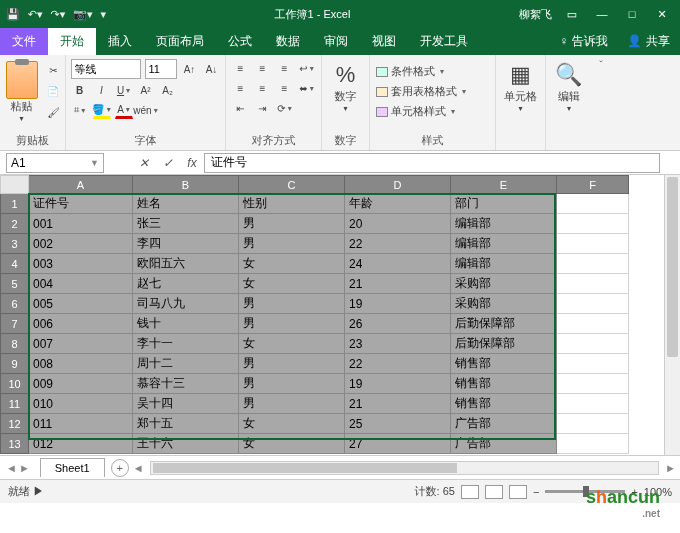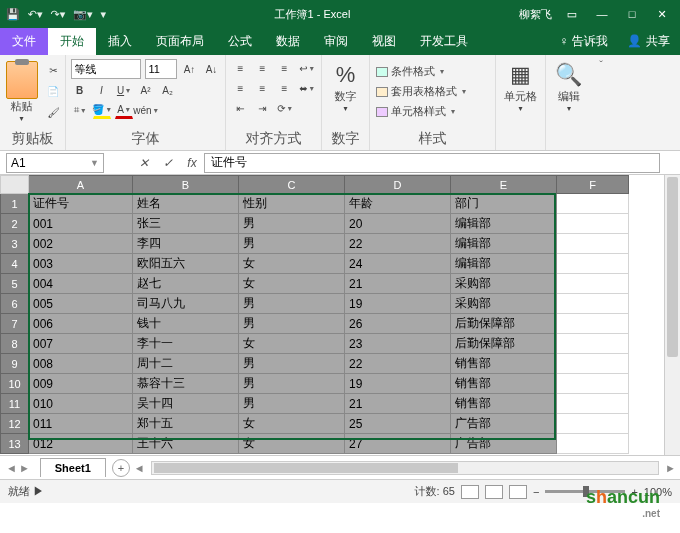--- a/index.html
+++ b/index.html
@@ -11,21 +11,21 @@
 .titlebar .right { display: flex; gap: 10px; padding-right: 8px; align-items: center; }
 .titlebar .winbtn { width: 20px; text-align: center; }
 .ribbon-tabs { height: 27px; background: #0e6635; display: flex; align-items: flex-end; color: #fff; font-size: 12px; }
 .ribbon-tabs .tab { padding: 5px 12px; cursor: pointer; }
 .ribbon-tabs .tab.active { background: #ffffff; color: #0e6635; }
 .ribbon-tabs .tab.file { background: #8b5cf6; }
 .ribbon-tabs .flex { flex: 1; }
 .ribbon-tabs .rtab { padding: 5px 10px; }
 .ribbon { height: 96px; background: #f3f3f3; border-bottom: 1px solid #ccc; display: flex; font-size: 11px; color: #444; }
 .group { border-right: 1px solid #ddd; padding: 4px 6px 2px; display: flex; flex-direction: column; justify-content: space-between; align-items: center; }
-.group .label { font-size: 14px; color: #555; margin-top: 2px; }
+.group .label { font-size: 11px; color: #555; margin-top: 2px; }
 .group .row { display: flex; gap: 4px; align-items: center; margin-bottom: 2px; }
 .btn-sm { width: 18px; height: 18px; border: 1px solid transparent; display: inline-flex; align-items: center; justify-content: center; font-size: 10px; cursor: pointer; }
 .font-box { width: 70px; height: 20px; border: 1px solid #aaa; background: #fff; font-size: 11px; padding: 0 3px; }
 .size-box { width: 32px; height: 20px; border: 1px solid #aaa; background: #fff; font-size: 11px; padding: 0 3px; }
 .big-btn { width: 38px; display: flex; flex-direction: column; align-items: center; font-size: 11px; padding: 2px; }
 .big-btn .icon { font-size: 22px; height: 28px; display: flex; align-items: center; }
 .clipboard-icon { width: 32px; height: 38px; background: linear-gradient(#fc9,#fa6); border: 1px solid #c80; border-radius: 2px; position: relative; }
 .clipboard-icon::after { content: ""; position: absolute; top: -3px; left: 8px; width: 14px; height: 6px; background: #888; border-radius: 2px; }
 .fmt-item { display: flex; align-items: center; gap: 3px; font-size: 11px; cursor: pointer; padding: 1px 0; }
 .fmt-item .sq { width: 12px; height: 10px; border: 1px solid #888; }
@@ -39,21 +39,21 @@
 th.colh { background: #888; color: #fff; border: 1px solid #666; height: 18px; font-weight: normal; font-size: 11px; text-align: center; }
 th.rowh { background: #888; color: #fff; border: 1px solid #666; width: 28px; font-weight: normal; font-size: 11px; text-align: center; }
 th.corner { background: #e8e8e8; border: 1px solid #ccc; width: 28px; height: 18px; }
 td { border: 1px solid #888; background: #a8a8a8; padding: 1px 4px; height: 18px; color: #000; }
 td.colF { background: #fff; border: 1px solid #d4d4d4; }
 .selection-border { position: absolute; border: 2px solid #0e6635; pointer-events: none; }
 .vscroll { width: 16px; background: #f0f0f0; border-left: 1px solid #ccc; position: relative; }
 .vscroll .thumb { position: absolute; top: 2px; left: 2px; right: 2px; height: 180px; background: #c8c8c8; border-radius: 2px; }
 .sheet-tabs { height: 24px; border-top: 1px solid #ccc; display: flex; align-items: center; font-size: 11px; background: #fff; }
 .sheet-nav { display: flex; gap: 2px; padding: 0 6px; color: #888; }
-.sheet-tab { padding: 3px 14px; border: 1px solid #aaa; border-bottom: none; background: #fff; margin-left: 4px; font-weight: bold; }
+.sheet-tab { padding: 3px 14px; border: 1px solid #aaa; border-bottom: none; background: #fff; margin-left: 4px; }
 .sheet-add { width: 18px; height: 18px; border: 1px solid #aaa; border-radius: 50%; display: flex; align-items: center; justify-content: center; margin-left: 6px; color: #666; }
 .hscroll-area { flex: 1; display: flex; align-items: center; padding: 0 4px; gap: 2px; }
 .hscroll { flex: 1; height: 14px; background: #f0f0f0; border: 1px solid #ccc; position: relative; margin: 0 4px; }
 .hscroll .thumb { position: absolute; left: 2px; top: 1px; bottom: 1px; width: 60%; background: #c8c8c8; }
 .statusbar { height: 24px; background: #f3f3f3; border-top: 1px solid #ccc; display: flex; align-items: center; font-size: 11px; color: #444; padding: 0 8px; justify-content: space-between; }
 .statusbar .views { display: flex; gap: 6px; align-items: center; margin-left: 32px; }
 .view-btn { width: 18px; height: 14px; border: 1px solid #999; background: #fff; }
 .zoom-slider { width: 80px; height: 3px; background: #999; position: relative; }
 .zoom-slider::after { content: ""; position: absolute; left: 38px; top: -4px; width: 6px; height: 11px; background: #666; }
 .watermark { position: absolute; right: 20px; bottom: 14px; font-size: 18px; font-weight: bold; }

